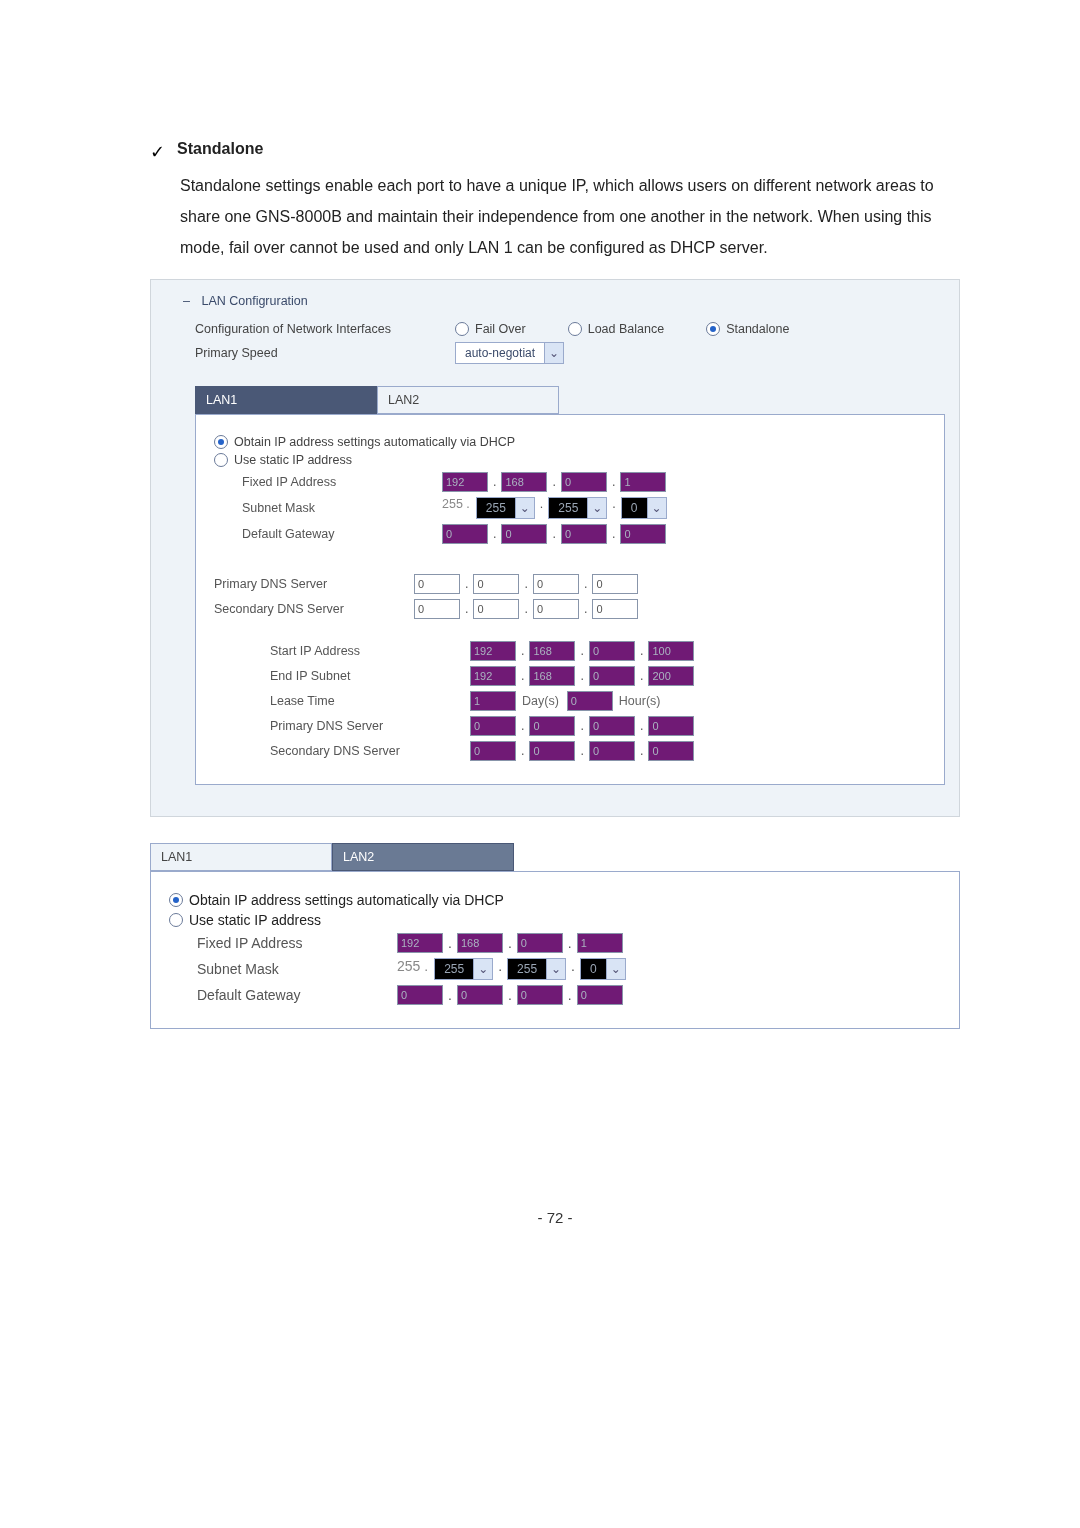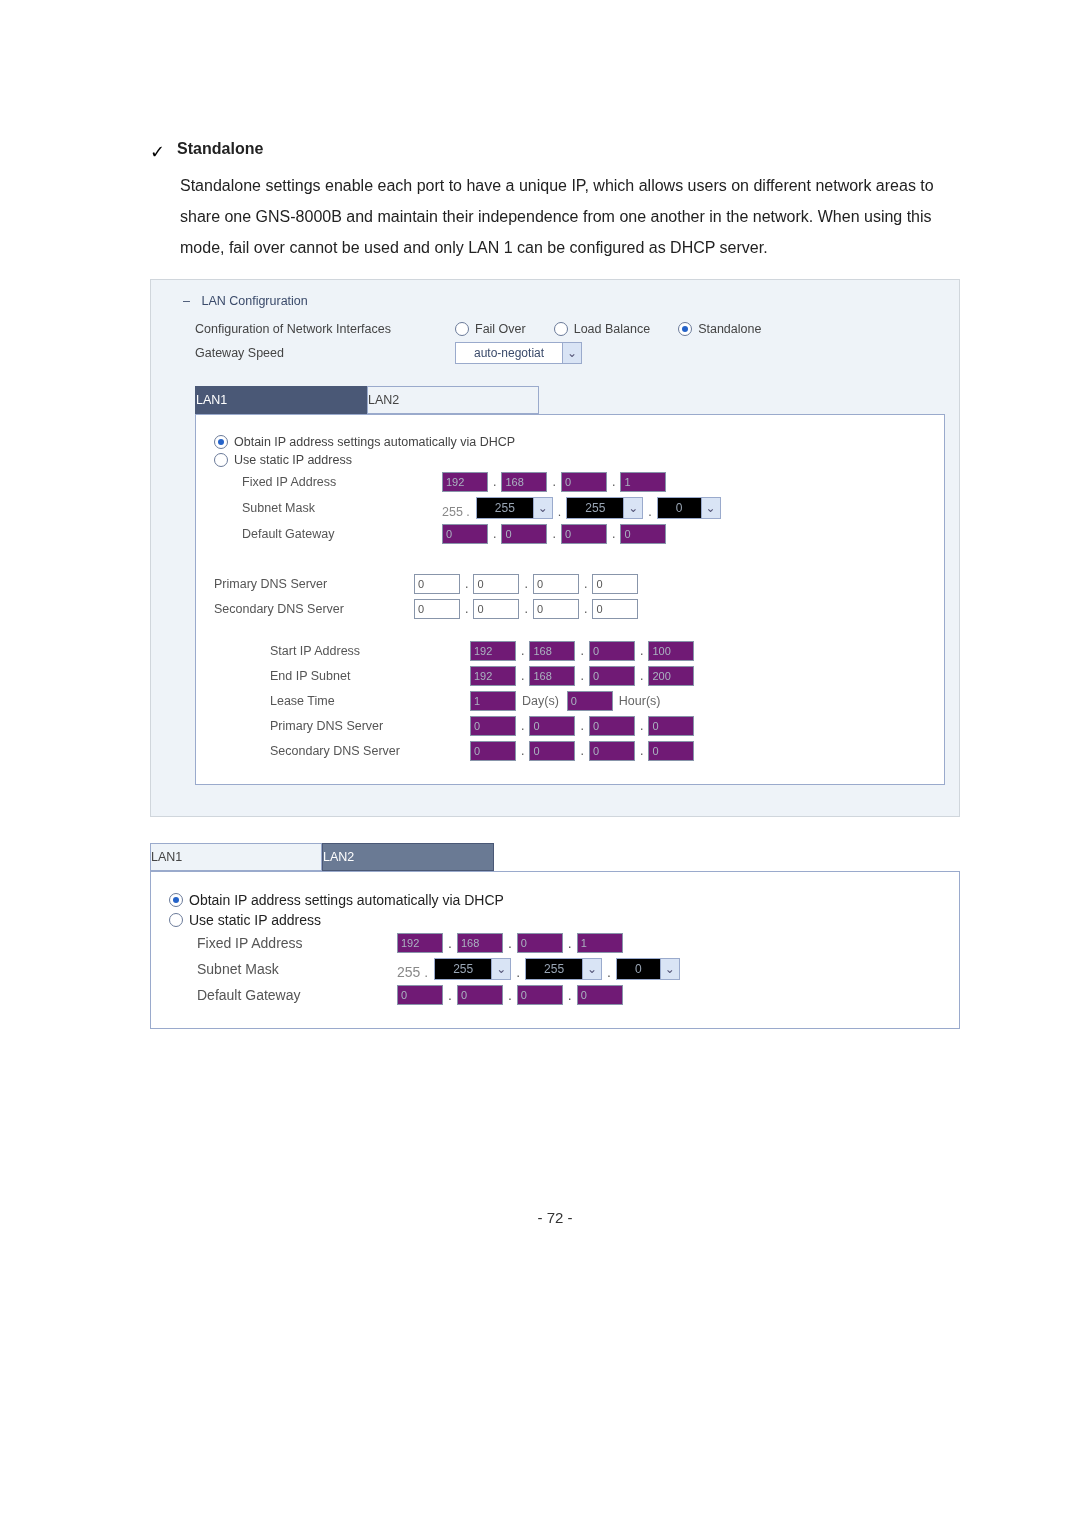--- a/index.html
+++ b/index.html
@@ -6,41 +6,41 @@
   .page{width:1080px;margin:0 auto;padding:140px 120px 60px 150px;box-sizing:border-box}
   .bullet-row{display:flex;align-items:flex-start;gap:12px;margin-bottom:6px}
   .check{color:#000;font-size:18px;line-height:1.2;flex:0 0 auto;margin-top:2px}
   .bullet-title{font-weight:bold;font-size:16px}
   .para{margin:6px 0 16px 30px;font-size:16px;line-height:1.95}
   .panel{background:#EEF3F8;border:1px solid #d0d6dc;padding:10px 14px 24px 14px;margin:10px 0 26px 0;font-size:12.5px;color:#444}
   .section-head{color:#3a4a6a;margin:4px 0 14px 18px}
   .dash{color:#3a4a6a;margin-right:8px}
   .row{display:flex;align-items:center;margin:6px 0}
   .labelcol{width:260px;padding-left:30px}
-  .radio-group{display:flex;gap:28px;align-items:center}
+  .radio-group{display:flex;gap:42px;align-items:center}
   .radio-item{display:flex;align-items:center;gap:6px}
   .radio-ring{width:12px;height:12px;border:1px solid #6a7a99;border-radius:50%;display:inline-flex;align-items:center;justify-content:center;background:#fff}
   .radio-ring.sel::after{content:"";width:6px;height:6px;border-radius:50%;background:#2563c9}
   .select{display:inline-flex;align-items:center;border:1px solid #9aaacc;background:#fff;color:#3a4a6a;font-size:12px;height:20px}
-  .select .sel-text{padding:0 18px}
+  .select .sel-text{padding:0 9px}
   .select .sel-btn{width:18px;height:100%;background:#d9e4f5;border-left:1px solid #9aaacc;display:flex;align-items:center;justify-content:center;color:#557}
   .select.dis{color:#9aa6b5;background:#000000}
   .tabs{display:flex;margin:22px 0 0 30px}
-  .tab{width:170px;height:26px;border:1px solid #9aaacc;display:flex;align-items:center;font-size:12.5px}
+  .tab{width:170px;height:26px;border:1px solid #9aaacc;display:flex;align-items:center;padding-left:10px;font-size:12.5px}
   .tab.active{background:#4a5876;color:#fff;border-color:#4a5876}
   .tab.inactive{background:#eef3f8;color:#444}
   .tabs.second .tab.active{background:#6a7a94}
   .tabbody{border:1px solid #9aaacc;background:#fff;margin:0 0 7px 30px;padding:16px 18px 18px 18px}
   .sub{padding-left:28px}
   .ip-row{display:flex;align-items:center;margin:5px 0}
   .ip-row .ilabel{width:200px;color:#555}
   .ip-box{width:38px;height:18px;border:1px solid #8895aa;background:#fff;font-size:11px;color:#555;text-align:left;padding:0 3px;font-family:inherit}
   .ip-box.dis{background:#701a75;color:#aab3c0}
   .dot{padding:0 5px;color:#555}
-  .mix{display:flex;align-items:flex-end}
+  .mix{display:flex;align-items:flex-start}
   .cbx{width:12px;height:12px;border:1px solid #8895aa;background:#fff;display:inline-block;margin-right:8px}
   .dhcp-block{margin-top:22px}
   .lease-label{margin:0 8px 0 6px;color:#666}
   .page-num{text-align:center;margin-top:180px;font-size:15px;color:#333}
 </style>
 </head>
 <body>
 
 <div class="page">
 
@@ -68,21 +68,21 @@
           <span>Load Balance</span>
         </div>
         <div class="radio-item">
           <span class="radio-ring sel"></span>
           <span>Standalone</span>
         </div>
       </div>
     </div>
 
     <div class="row">
-      <div class="labelcol">Gateway Speed</div>
+      <div class="labelcol">Primary Speed</div>
       <div class="select">
         <span class="sel-text">auto-negotiat</span>
         <span class="sel-btn">⌄</span>
       </div>
     </div>
 
     <div class="tabs">
       <div class="tab active">LAN1</div>
       <div class="tab inactive">LAN2</div>
     </div>

